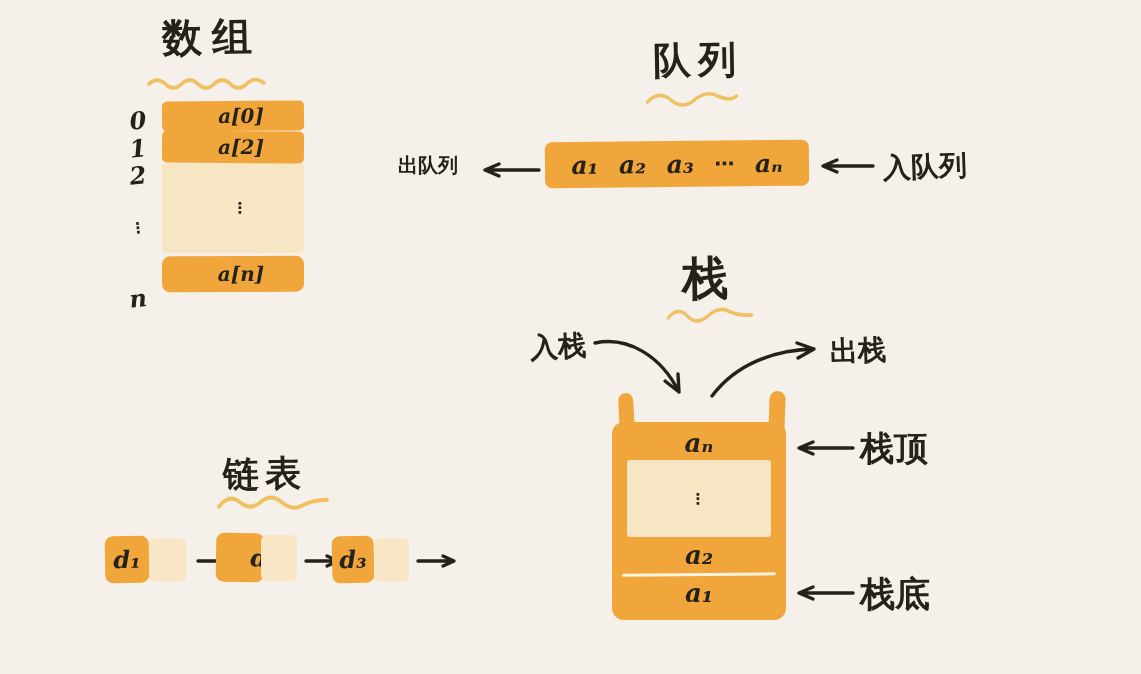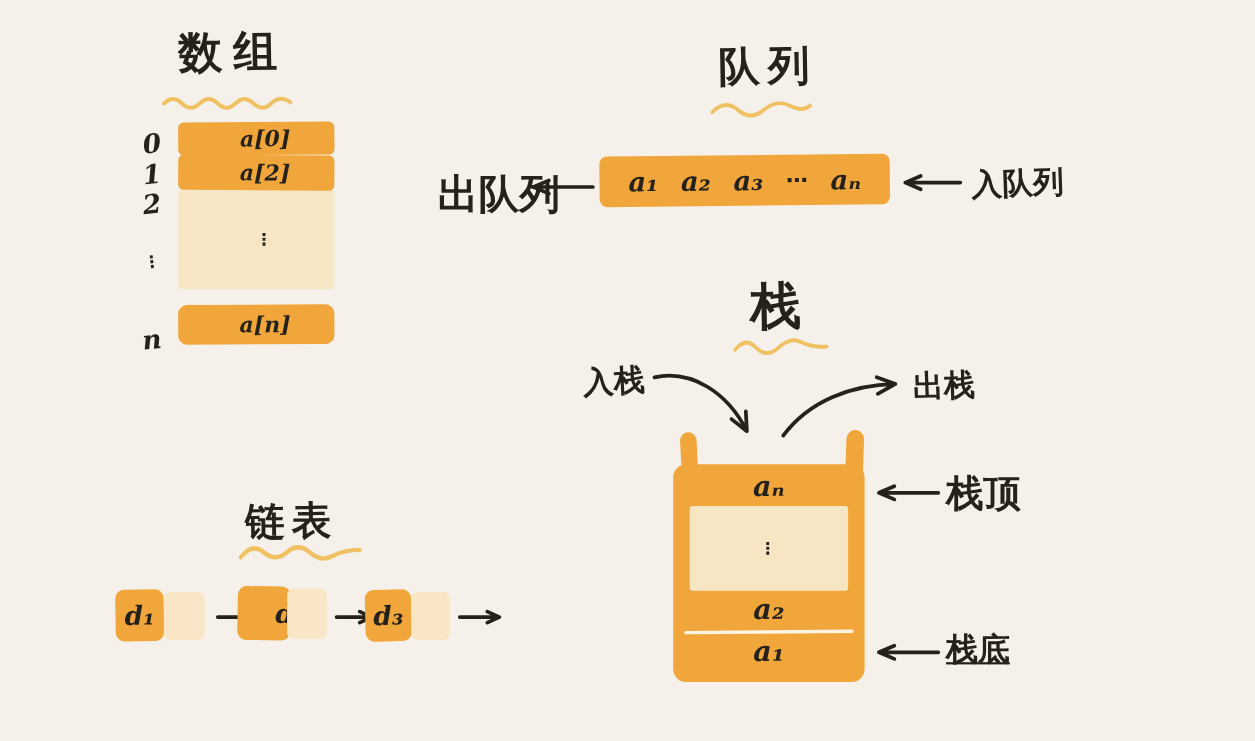--- a/index.html
+++ b/index.html
@@ -122,49 +122,49 @@
     position: absolute;
     background: var(--pointer, #F9E6C6);
     border-radius: 6px;
   }
 </style>
 </head>
 <body>
 
 <div class="canvas">
 
-  <section style="left:100px; top:18px; width:280px; height:330px;">
+  <section style="left:100px; top:8px; width:280px; height:330px;">
     <div class="title abs" style="left:62px; top:2px; font-size:40px; letter-spacing:10px;">数组</div>
     <svg class="squig abs" style="left:46px; top:66px;" width="122" height="16" viewBox="0 0 120 16" preserveAspectRatio="none">
       <path d="M3,10 Q11,2 19,10 T35,10 T51,10 T67,10 T83,10 T99,10 T116,9"></path>
     </svg>
 
     <div class="aindex">
       <div style="top:5px;">0</div>
       <div style="top:33px;">1</div>
       <div style="top:60px;">2</div>
       <div style="top:118px; font-size:15px;">⋮</div>
       <div style="top:183px;">n</div>
     </div>
 
     <div class="array-rows">
       <div class="arow orange" style="height:30px; transform:rotate(-0.4deg);">a[0]</div>
       <div class="arow orange" style="height:32px; transform:rotate(0.4deg);">a[2]</div>
       <div class="arow mid" style="height:90px;">⋮</div>
-      <div class="arow orange" style="height:36px; margin-top:14px; border-radius:8px; transform:rotate(-0.3deg);">a[n]</div>
+      <div class="arow orange" style="height:36px; margin-top:3px; border-radius:8px; transform:rotate(-0.3deg);">a[n]</div>
     </div>
   </section>
 
   <section style="left:395px; top:30px; width:580px; height:170px;">
     <div class="title abs" style="left:258px; top:5px; font-size:38px; letter-spacing:7px;">队列</div>
     <svg class="squig abs" style="left:250px; top:60px;" width="94" height="16" viewBox="0 0 120 16" preserveAspectRatio="none">
       <path d="M3,12 Q18,0 33,10 T63,10 T93,6 T117,6"></path>
     </svg>
 
-    <div class="label abs" style="left:3px; top:122px; font-size:37px;">出队列</div>
+    <div class="label abs" style="left:3px; top:122px; font-size:20px;">出队列</div>
     <svg class="ink-stroke abs" style="left:82px; top:131px;" width="66" height="18" viewBox="0 0 66 18">
       <path d="M62,9 L8,9 M22,3 L8,9 L22,15"></path>
     </svg>
 
     <div class="queue-bar hand" style="left:150px; top:111px; width:264px; height:46px;">
       <span>a₁</span>
       <span>a₂</span>
       <span>a₃</span>
       <span style="font-style:normal; font-size:20px;">⋯</span>
       <span>aₙ</span>
@@ -204,21 +204,21 @@
     </div>
 
     <svg class="ink-stroke abs" style="left:293px; top:199px;" width="64" height="18" viewBox="0 0 64 18">
       <path d="M60,9 L6,9 M20,3 L6,9 L20,15"></path>
     </svg>
     <div class="label abs" style="left:360px; top:186px; font-size:34px;">栈顶</div>
 
     <svg class="ink-stroke abs" style="left:293px; top:344px;" width="64" height="18" viewBox="0 0 64 18">
       <path d="M60,9 L6,9 M20,3 L6,9 L20,15"></path>
     </svg>
-    <div class="label abs" style="left:360px; top:331px; font-size:29px;text-decoration:underline;">栈底</div>
+    <div class="label abs" style="left:360px; top:331px; font-size:35px;">栈底</div>
   </section>
 
   <section style="left:90px; top:440px; width:400px; height:170px;">
     <div class="title abs" style="left:133px; top:10px; font-size:36px; letter-spacing:6px;">链表</div>
     <svg class="squig abs" style="left:126px; top:52px;" width="114" height="18" viewBox="0 0 120 16" preserveAspectRatio="none">
       <path d="M3,13 Q14,1 25,9 T47,9 T69,9 T91,12 T117,7"></path>
     </svg>
 
     <div class="ll-data hand" style="left:15px; top:96px; width:44px; height:47px; transform:rotate(-1deg);">d₁</div>
     <div class="ll-ptr" style="left:59px; top:98px; width:37px; height:44px;"></div>

